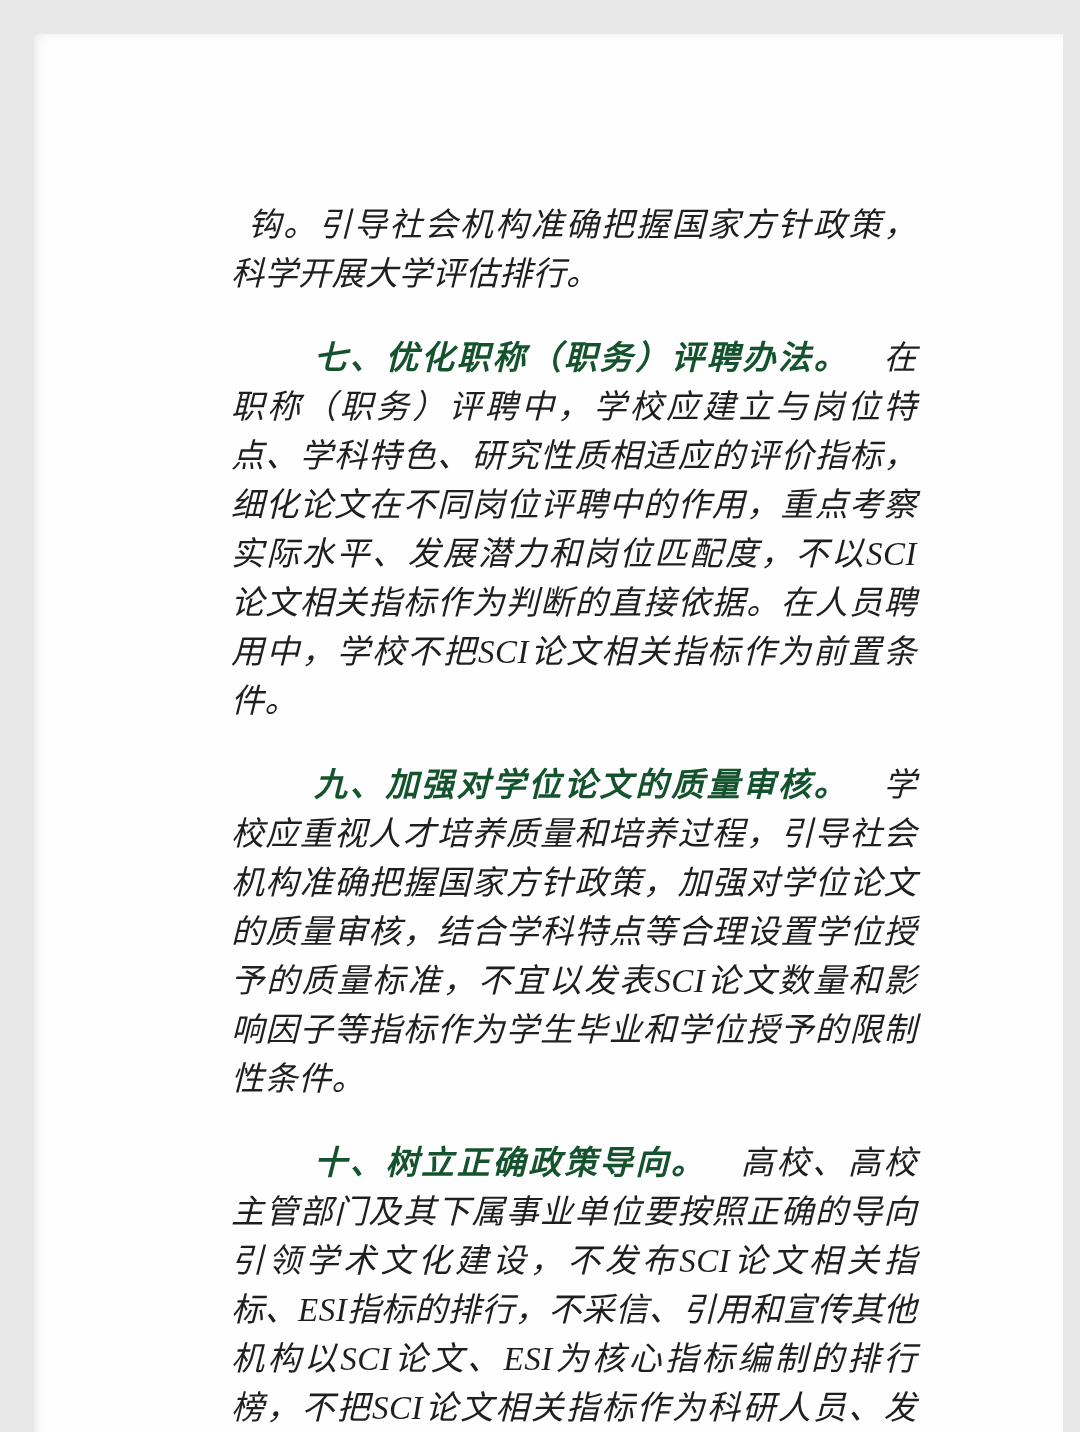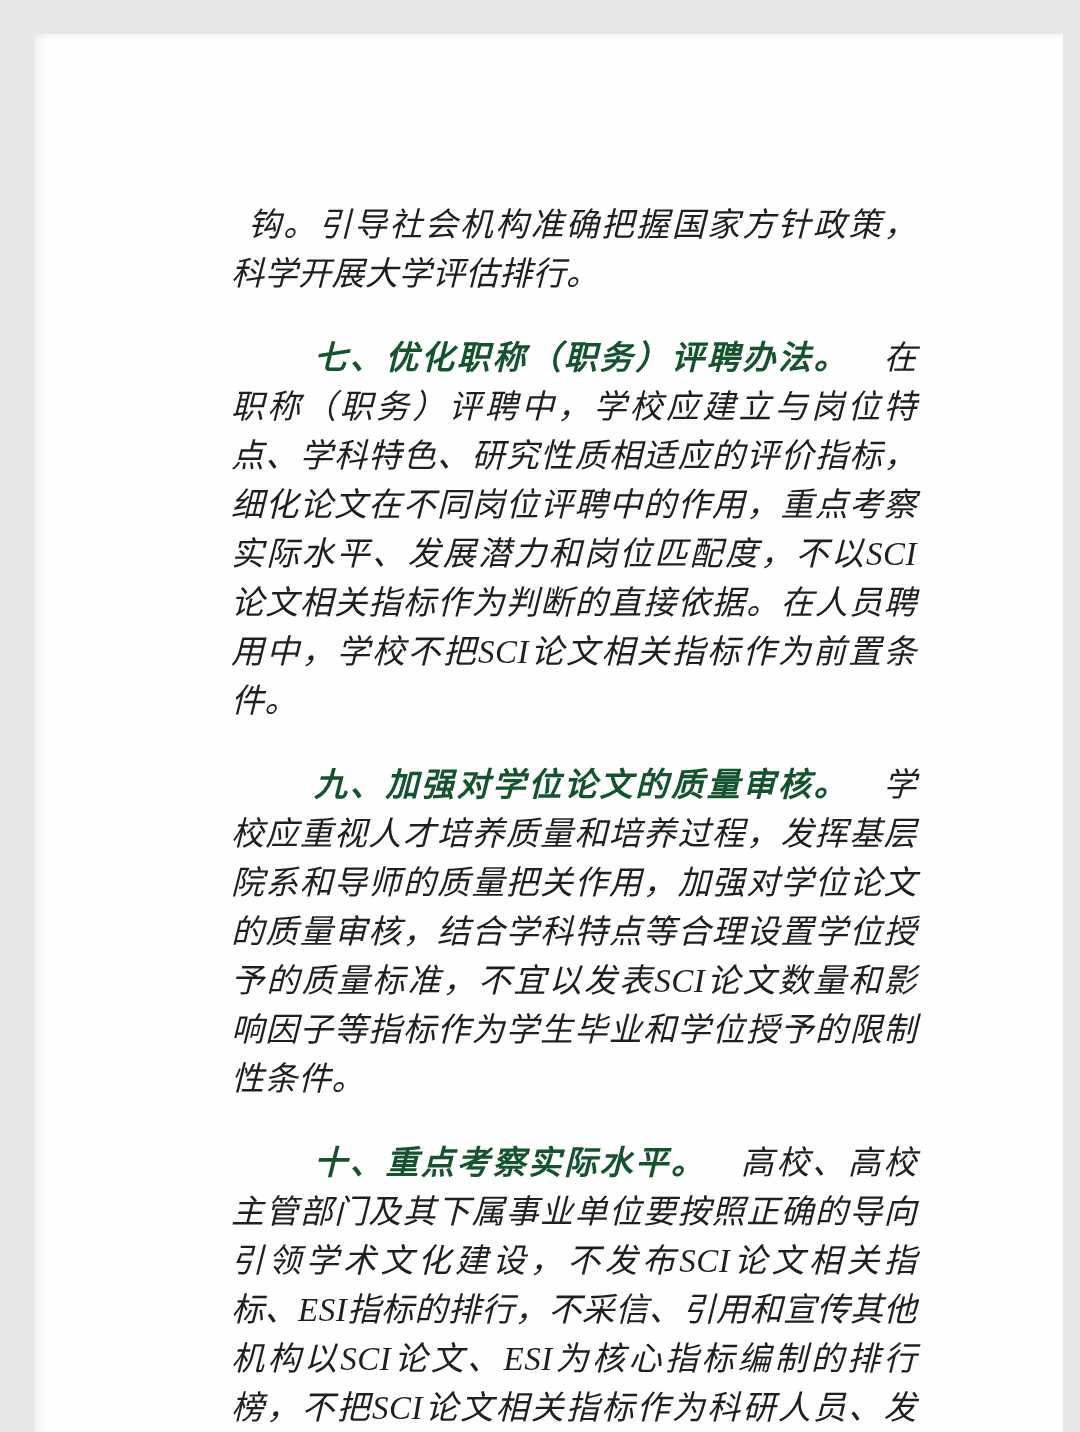--- a/index.html
+++ b/index.html
@@ -83,21 +83,21 @@
 
 <div class="page">
 
   <div class="content">
 
     <p class="para no-indent"><span class="para-body">钩。引导社会机构准确把握国家方针政策，科学开展大学评估排行。</span></p>
 
     <p class="para"><span class="para-head">七、优化职称（职务）评聘办法。</span><span class="para-body">在职称（职务）评聘中，学校应建立与岗位特点、学科特色、研究性质相适应的评价指标，细化论文在不同岗位评聘中的作用，重点考察实际水平、发展潜力和岗位匹配度，不以SCI论文相关指标作为判断的直接依据。在人员聘用中，学校不把SCI论文相关指标作为前置条件。</span></p>
 
 
-    <p class="para"><span class="para-head">九、加强对学位论文的质量审核。</span><span class="para-body">学校应重视人才培养质量和培养过程，发挥基层院系和导师的质量把关作用，加强对学位论文的质量审核，结合学科特点等合理设置学位授予的质量标准，不宜以发表SCI论文数量和影响因子等指标作为学生毕业和学位授予的限制性条件。</span></p>
+    <p class="para"><span class="para-head">九、加强对学位论文的质量审核。</span><span class="para-body">学校应重视人才培养质量和培养过程，引导社会机构准确把握国家方针政策，加强对学位论文的质量审核，结合学科特点等合理设置学位授予的质量标准，不宜以发表SCI论文数量和影响因子等指标作为学生毕业和学位授予的限制性条件。</span></p>
 
-    <p class="para"><span class="para-head">十、重点考察实际水平。</span><span class="para-body">高校、高校主管部门及其下属事业单位要按照正确的导向引领学术文化建设，不发布SCI论文相关指标、ESI指标的排行，不采信、引用和宣传其他机构以SCI论文、ESI为核心指标编制的排行榜，不把SCI论文相关指标作为科研人员、发展潜力和岗位匹配度。</span></p>
+    <p class="para"><span class="para-head">十、树立正确政策导向。</span><span class="para-body">高校、高校主管部门及其下属事业单位要按照正确的导向引领学术文化建设，不发布SCI论文相关指标、ESI指标的排行，不采信、引用和宣传其他机构以SCI论文、ESI为核心指标编制的排行榜，不把SCI论文相关指标作为科研人员、发展潜力和岗位匹配度。</span></p>
 
   </div>
 
   <div class="footer"><span class="dash">—</span><span class="page-num">5</span><span class="dash">—</span></div>
 
 </div>
 
 </body></html>

